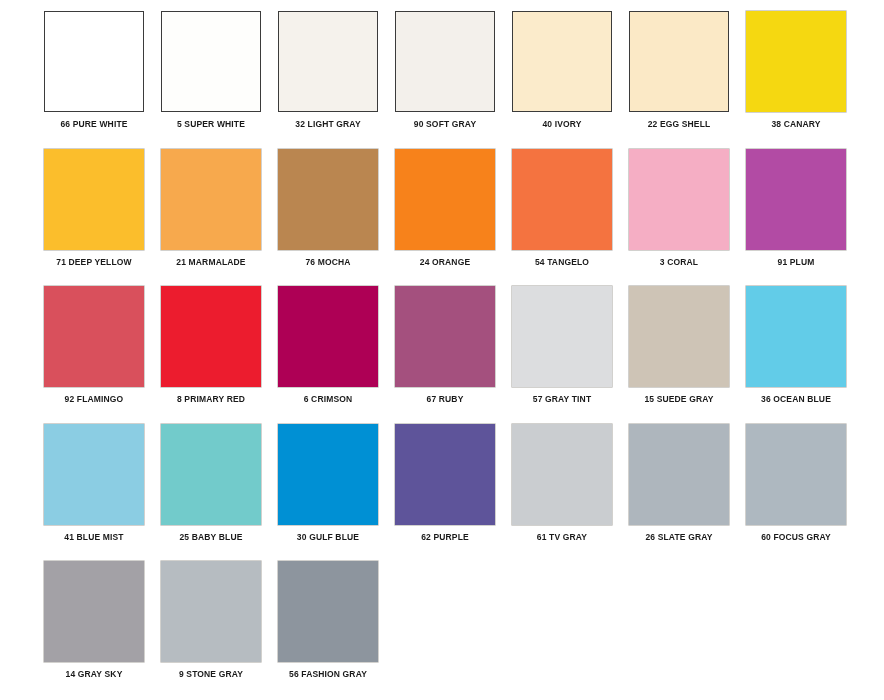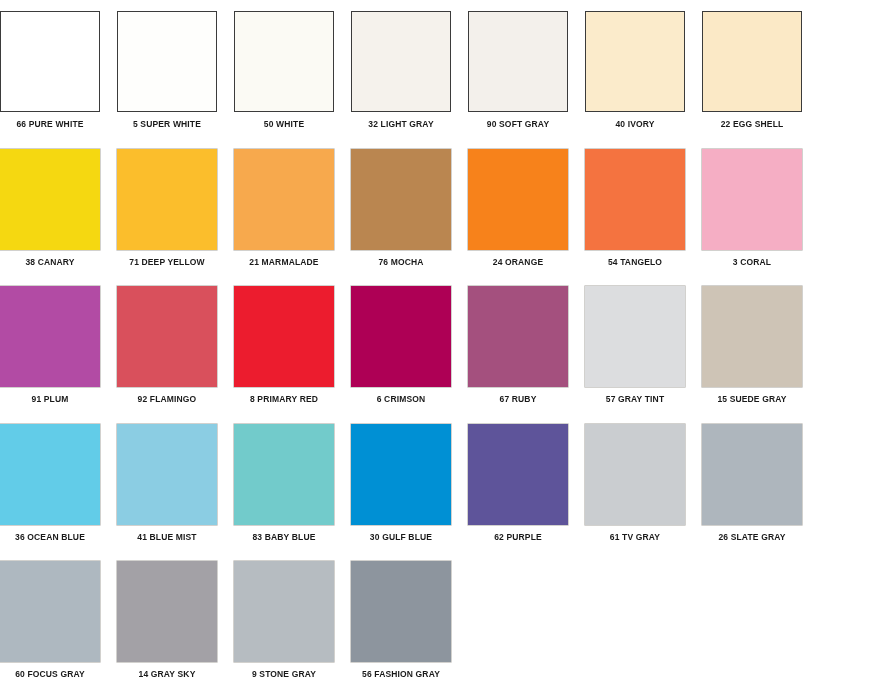--- a/index.html
+++ b/index.html
@@ -20,20 +20,21 @@
     position: absolute;
     left: 0;
     top: 0;
     width: 884px;
     height: 700px;
     display: grid;
     grid-template-columns: repeat(7, 117px);
     grid-template-rows: repeat(5, 137.5px);
     justify-content: start;
     align-content: start;
+    padding-left: 44px;
     padding-top: 11px;
     box-sizing: border-box;
   }
 
   .swatch-cell {
     width: 117px;
     height: 137px;
     display: flex;
     flex-direction: column;
     align-items: flex-start;
@@ -74,24 +75,20 @@
 <div id="swatch-grid">
     <div class="swatch-cell">
       <div class="swatch-chip outlined" style="background-color: rgb(255, 255, 255);"></div>
       <div class="swatch-label">66 PURE WHITE</div>
     </div>
     <div class="swatch-cell">
       <div class="swatch-chip outlined" style="background-color: rgb(254, 254, 252);"></div>
       <div class="swatch-label">5 SUPER WHITE</div>
     </div>
     <div class="swatch-cell">
-      <div class="swatch-chip outlined" style="background-color: rgb(251, 250, 244);"></div>
-      <div class="swatch-label">50 WHITE</div>
-    </div>
-    <div class="swatch-cell">
       <div class="swatch-chip outlined" style="background-color: rgb(245, 242, 236);"></div>
       <div class="swatch-label">32 LIGHT GRAY</div>
     </div>
     <div class="swatch-cell">
       <div class="swatch-chip outlined" style="background-color: rgb(243, 240, 235);"></div>
       <div class="swatch-label">90 SOFT GRAY</div>
     </div>
     <div class="swatch-cell">
       <div class="swatch-chip outlined" style="background-color: rgb(251, 235, 203);"></div>
       <div class="swatch-label">40 IVORY</div>
@@ -159,21 +156,21 @@
     <div class="swatch-cell">
       <div class="swatch-chip soft-edge" style="background-color: rgb(98, 204, 232);"></div>
       <div class="swatch-label">36 OCEAN BLUE</div>
     </div>
     <div class="swatch-cell">
       <div class="swatch-chip soft-edge" style="background-color: rgb(139, 205, 227);"></div>
       <div class="swatch-label">41 BLUE MIST</div>
     </div>
     <div class="swatch-cell">
       <div class="swatch-chip soft-edge" style="background-color: rgb(114, 203, 203);"></div>
-      <div class="swatch-label">83 BABY BLUE</div>
+      <div class="swatch-label">25 BABY BLUE</div>
     </div>
     <div class="swatch-cell">
       <div class="swatch-chip soft-edge" style="background-color: rgb(0, 144, 212);"></div>
       <div class="swatch-label">30 GULF BLUE</div>
     </div>
     <div class="swatch-cell">
       <div class="swatch-chip soft-edge" style="background-color: rgb(94, 84, 154);"></div>
       <div class="swatch-label">62 PURPLE</div>
     </div>
     <div class="swatch-cell">

